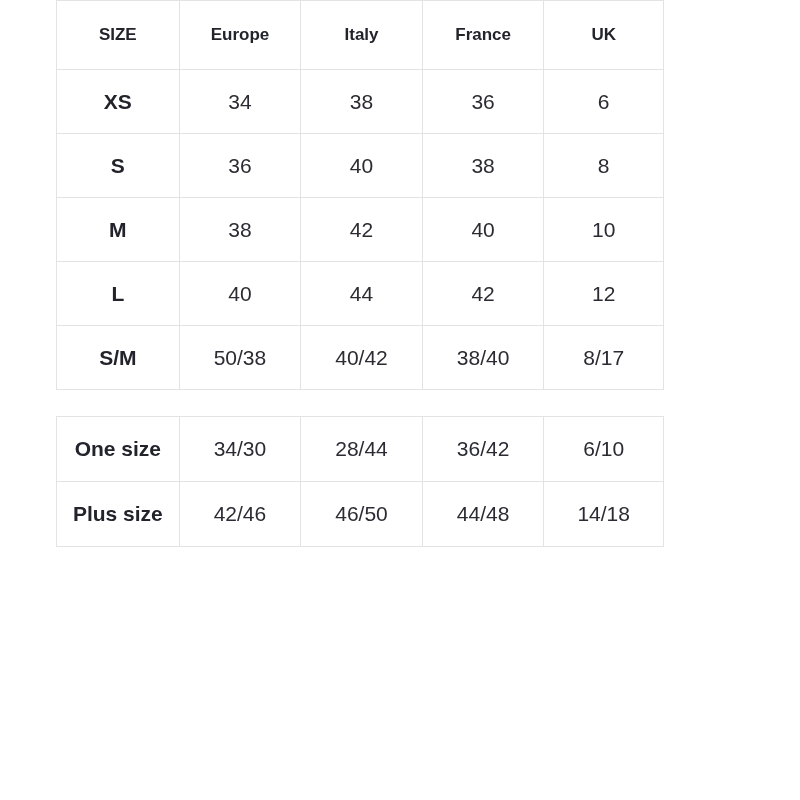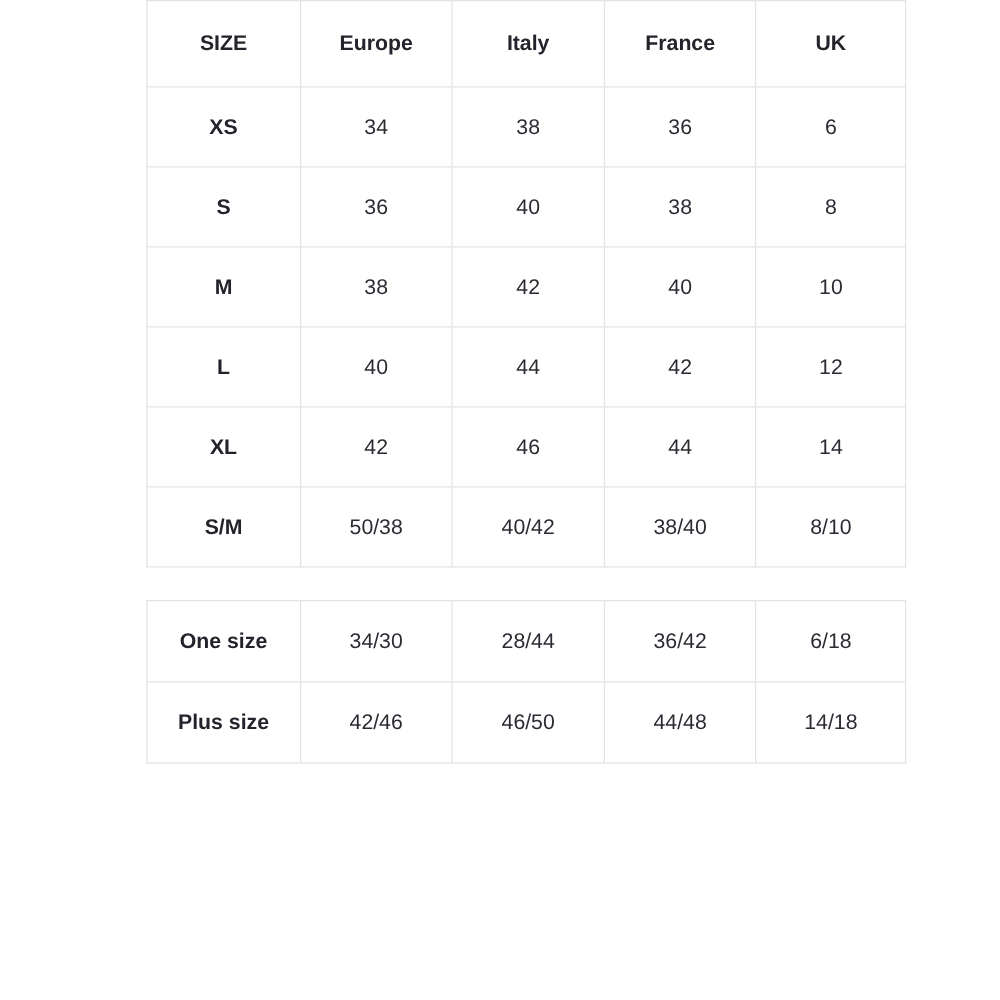--- a/index.html
+++ b/index.html
@@ -8,35 +8,35 @@
     width: 800px;
     height: 800px;
     background: #ffffff;
     font-family: "Liberation Sans", sans-serif;
   }
   .page {
     position: relative;
     width: 800px;
     height: 800px;
     box-sizing: border-box;
-    padding: 0 96px 0 117px;
+    padding: 0 96px 0 56px;
     background: #ffffff;
   }
   table.size-table {
     border-collapse: collapse;
     width: 608px;
     table-layout: fixed;
   }
   table.size-table td,
   table.size-table th {
     border: 1px solid #e3e3e3;
     text-align: center;
     vertical-align: middle;
     color: #2b2b33;
-    font-size: 17px;
+    font-size: 21px;
     font-weight: 400;
     padding: 0;
     height: 63px;
   }
   table.size-table col.c0 { width: 118px; }
   table.size-table col.c1 { width: 117px; }
   table.size-table col.c2 { width: 117px; }
   table.size-table col.c3 { width: 117px; }
   table.size-table col.c4 { width: 115px; }
 
@@ -107,32 +107,25 @@
           <td>10</td>
         </tr>
         <tr>
           <td class="rowhead">L</td>
           <td>40</td>
           <td>44</td>
           <td>42</td>
           <td>12</td>
         </tr>
         <tr>
-          <td class="rowhead">XL</td>
-          <td>42</td>
-          <td>46</td>
-          <td>44</td>
-          <td>14</td>
-        </tr>
-        <tr>
           <td class="rowhead">S/M</td>
           <td>50/38</td>
           <td>40/42</td>
           <td>38/40</td>
-          <td>8/10</td>
+          <td>8/17</td>
         </tr>
       </tbody>
     </table>
   </div>
 
   <div class="table-gap"></div>
 
   <div>
     <table class="size-table second">
       <colgroup>
@@ -141,21 +134,21 @@
           <col class="c2">
           <col class="c3">
           <col class="c4">
       </colgroup>
       <tbody>
         <tr>
           <td class="rowhead">One size</td>
           <td>34/30</td>
           <td>28/44</td>
           <td>36/42</td>
-          <td>6/18</td>
+          <td>6/10</td>
         </tr>
         <tr>
           <td class="rowhead">Plus size</td>
           <td>42/46</td>
           <td>46/50</td>
           <td>44/48</td>
           <td>14/18</td>
         </tr>
       </tbody>
     </table>

